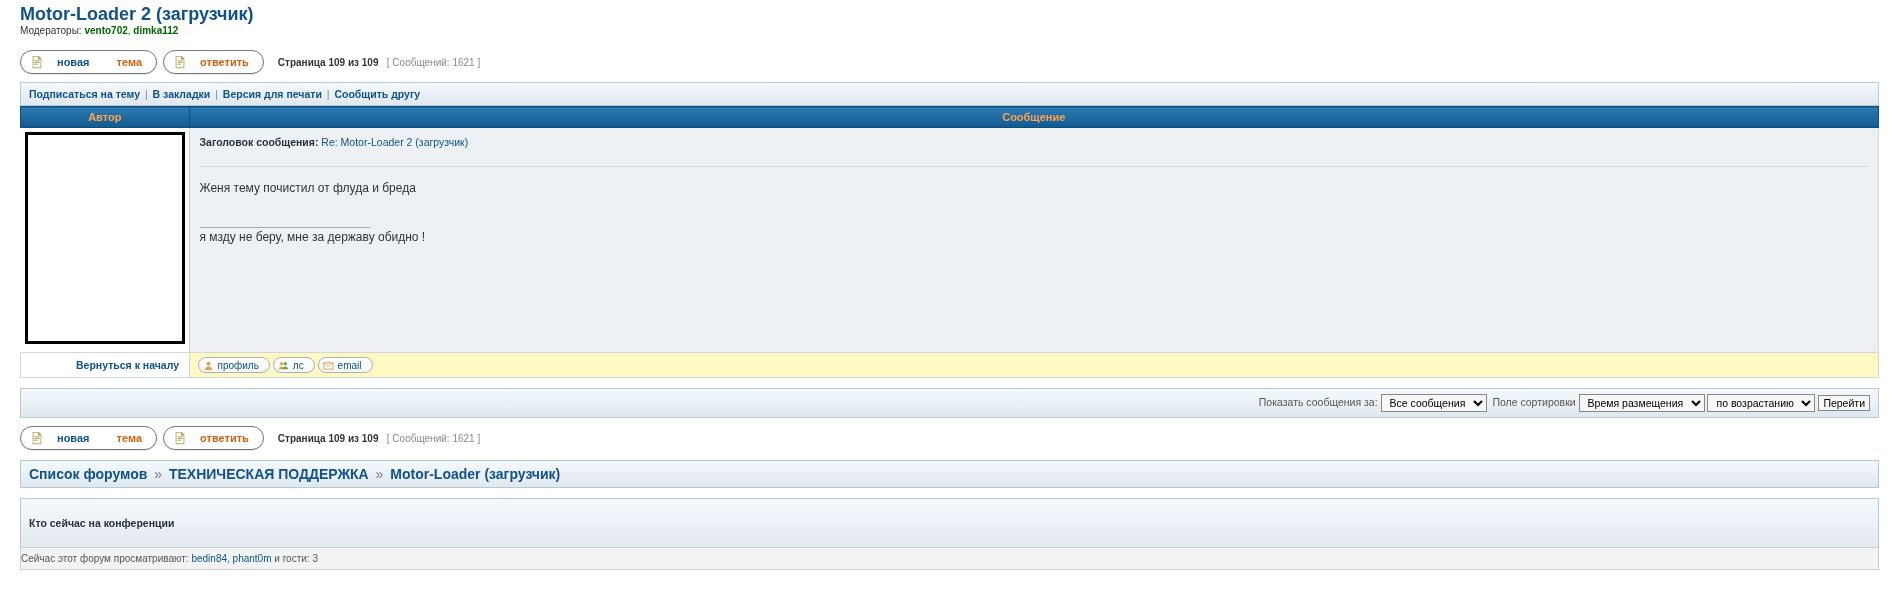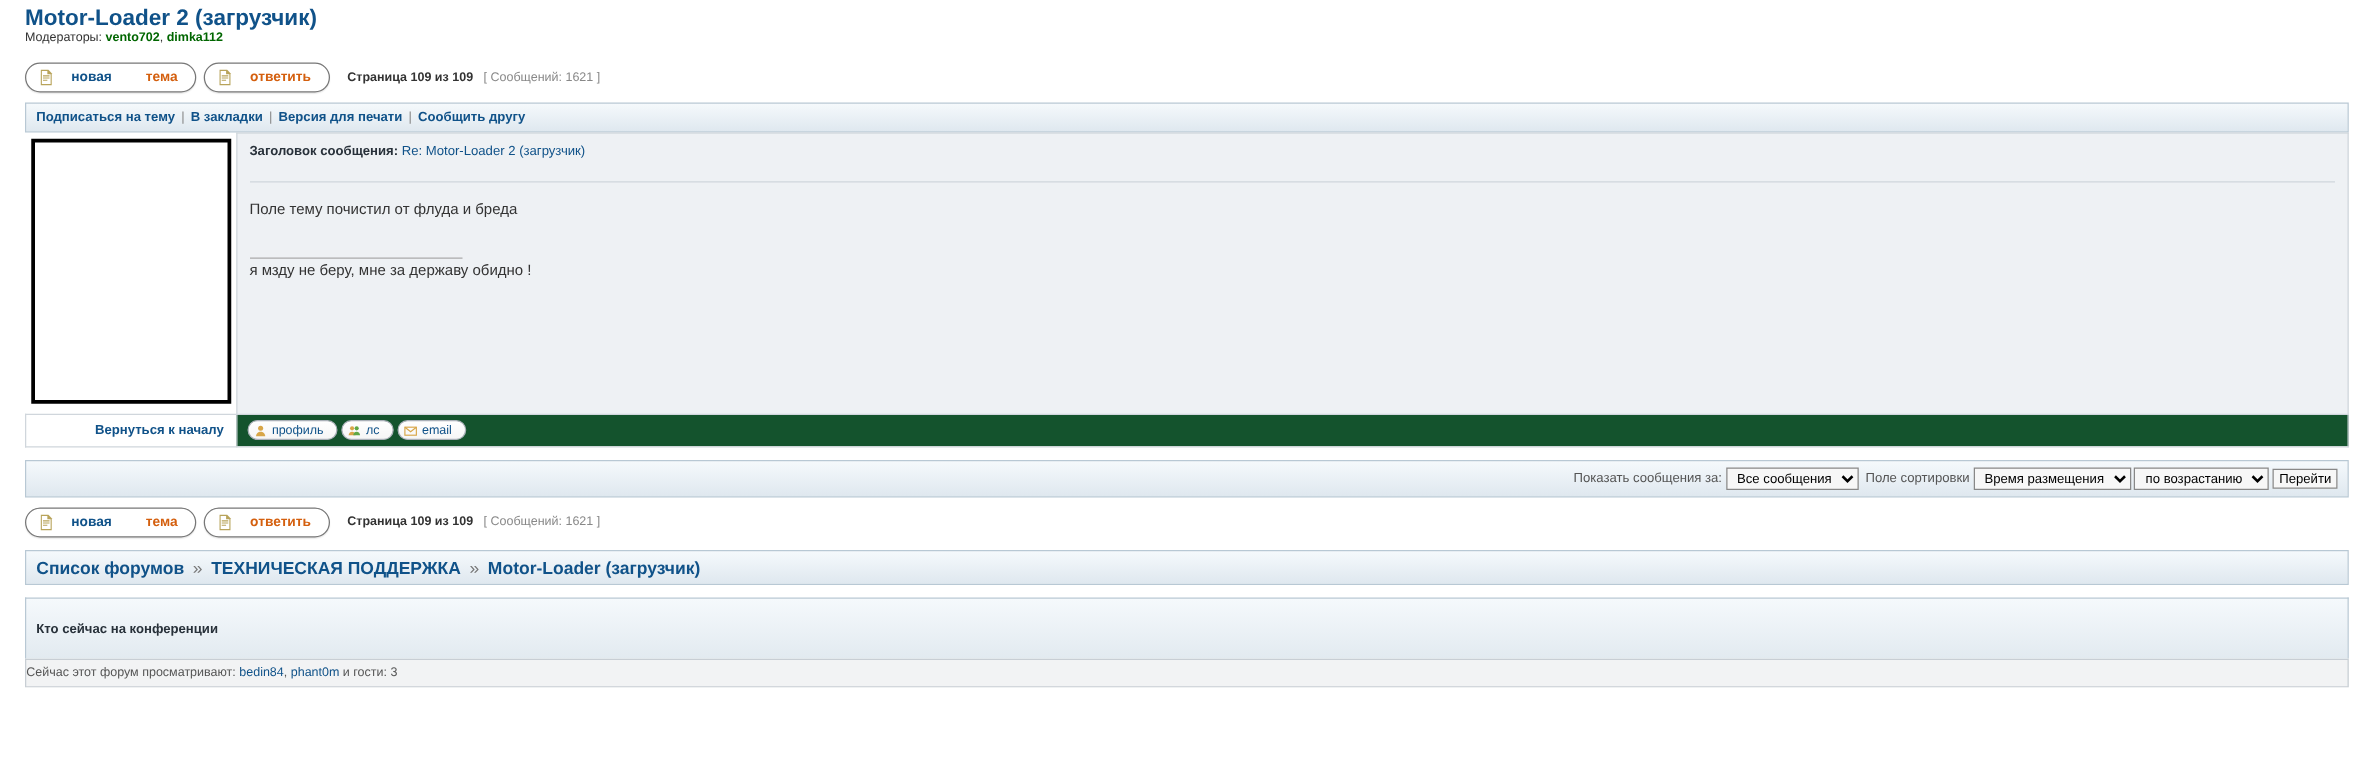--- a/index.html
+++ b/index.html
@@ -108,21 +108,21 @@
   .post-subject-row b { color: #28313a; }
   .post-subject-row a { color: #105289; text-decoration: none; }
   
   .post-body { color: #333; font-size: 12px; line-height: 1.5; }
   .sig-divider { border-top: 1px solid #aaa; width: 170px; margin-top: 30px; }
   .signature { font-size: 12px; color: #333; margin-top: 2px; }
   
   .bottom-profile-row td { border: 1px solid #d0d6dc; padding: 4px 8px; font-size: 10.5px; }
   .back-top-cell { width: 168px; background: #fff; text-align: left; }
   .back-top-cell a { color: #105289; font-weight: bold; text-decoration: none; font-size: 10.5px; margin-left: 47px; }
-  .profile-buttons-cell { background: #14532d; margin-left: 36px; }
+  .profile-buttons-cell { background: #fef9c3; margin-left: 36px; }
   
   .mini-button {
     display: inline-flex;
     align-items: center;
     background: linear-gradient(#fff,#f6f6f6);
     border: 1px solid #aab0b8;
     border-radius: 9px;
     padding: 1px 10px 1px 4px;
     font-size: 10px;
     color: #105289;
@@ -230,30 +230,34 @@
   <span class="sep">|</span>
   <a href="#">В закладки</a>
   <span class="sep">|</span>
   <a href="#">Версия для печати</a>
   <span class="sep">|</span>
   <a href="#">Сообщить другу</a>
 </div>
 
 <table class="forum">
   <tbody>
+      <tr class="hdr-row">
+    <td>Автор</td>
+    <td class="msg-hdr">Сообщение</td>
+  </tr>
   <tr>
     <td class="author-col">
       <div class="avatar-placeholder"></div>
     </td>
     <td class="post-col">
       <div class="post-subject-row">
         <b>Заголовок сообщения:</b>
         <a href="#">Re: Motor-Loader 2 (загрузчик)</a>
       </div>
-      <div class="post-body">Поле тему почистил от флуда и бреда</div>
+      <div class="post-body">Женя тему почистил от флуда и бреда</div>
       <div class="sig-divider"></div>
       <div class="signature">я мзду не беру, мне за державу обидно !</div>
       <div style="height:100px"></div>
     </td>
   </tr>
   <tr class="bottom-profile-row">
     <td class="back-top-cell">
       <a href="#">Вернуться к началу</a>
     </td>
     <td class="profile-buttons-cell">

